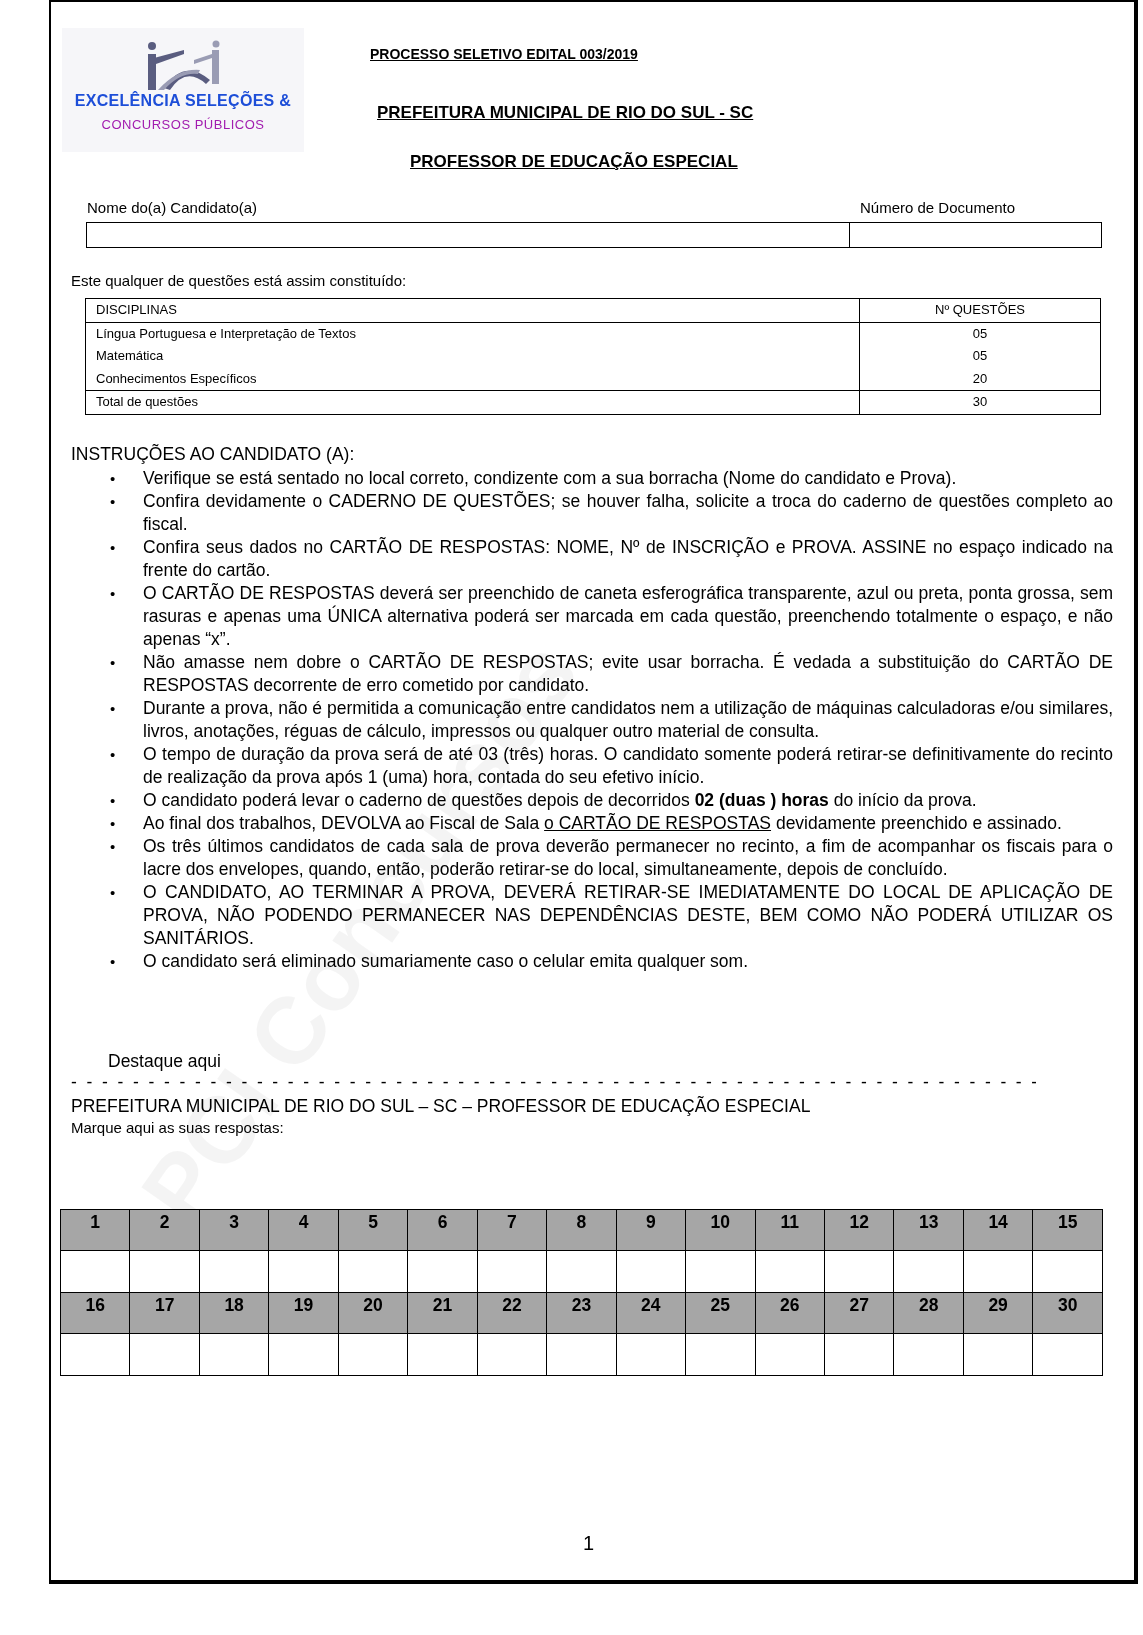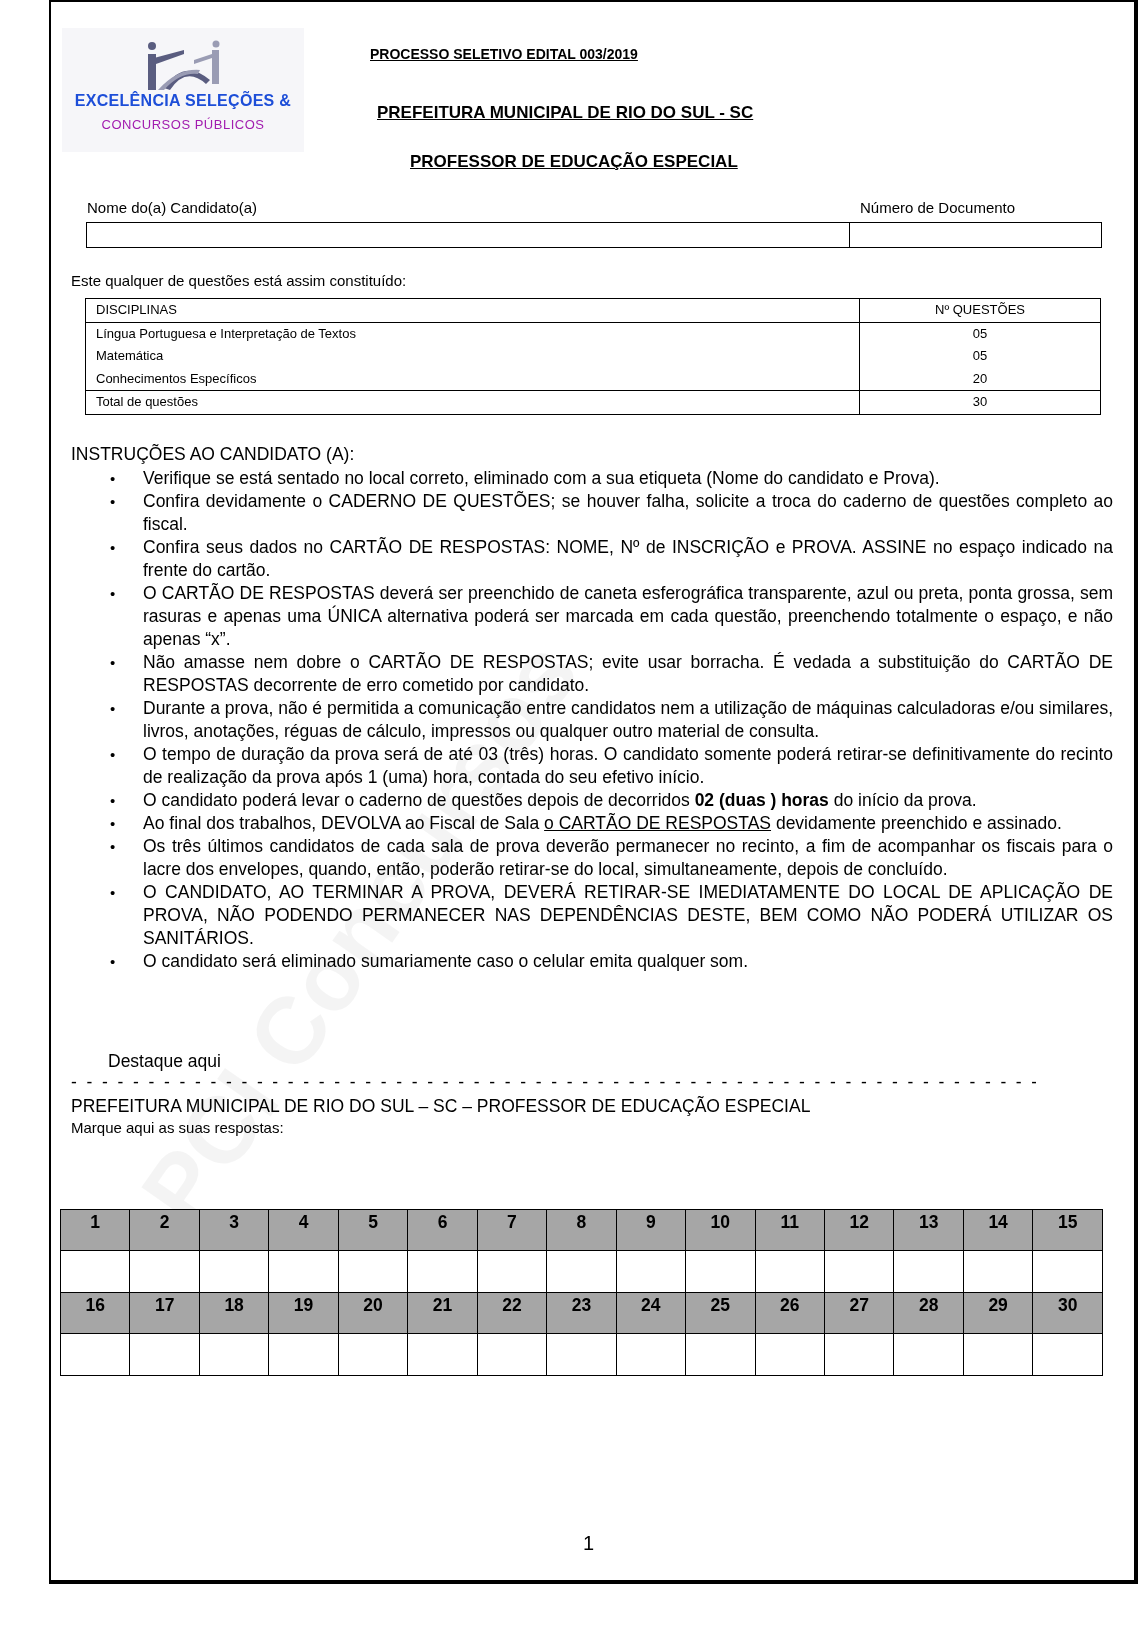--- a/index.html
+++ b/index.html
@@ -100,21 +100,21 @@
   </tr>
   <tr class="bt bb">
     <td>Total de questões</td>
     <td class="num">30</td>
   </tr>
 </tbody>
   </table>
 
 <div class="abs instr-head">INSTRUÇÕES AO CANDIDATO (A):</div>
 <ul class="instr">
-  <li><span class="bul">•</span><span>Verifique se está sentado no local correto, eliminado com a sua etiqueta (Nome do candidato e Prova).</span></li>
+  <li><span class="bul">•</span><span>Verifique se está sentado no local correto, condizente com a sua borracha (Nome do candidato e Prova).</span></li>
   <li><span class="bul">•</span><span>Confira devidamente o CADERNO DE QUESTÕES; se houver falha, solicite a troca do caderno de questões completo ao fiscal.</span></li>
   <li><span class="bul">•</span><span>Confira seus dados no CARTÃO DE RESPOSTAS: NOME, Nº de INSCRIÇÃO e PROVA. ASSINE no espaço indicado na frente do cartão.</span></li>
   <li><span class="bul">•</span><span>O CARTÃO DE RESPOSTAS deverá ser preenchido de caneta esferográfica transparente, azul ou preta, ponta grossa, sem rasuras e apenas uma ÚNICA alternativa poderá ser marcada em cada questão, preenchendo totalmente o espaço, e não apenas “x”.</span></li>
   <li><span class="bul">•</span><span>Não amasse nem dobre o CARTÃO DE RESPOSTAS; evite usar borracha. É vedada a substituição do CARTÃO DE RESPOSTAS decorrente de erro cometido por candidato.</span></li>
   <li><span class="bul">•</span><span>Durante a prova, não é permitida a comunicação entre candidatos nem a utilização de máquinas calculadoras e/ou similares, livros, anotações, réguas de cálculo, impressos ou qualquer outro material de consulta.</span></li>
   <li><span class="bul">•</span><span>O tempo de duração da prova será de até 03 (três) horas. O candidato somente poderá retirar-se definitivamente do recinto de realização da prova após 1 (uma) hora, contada do seu efetivo início.</span></li>
   <li><span class="bul">•</span><span>O candidato poderá levar o caderno de questões depois de decorridos </span><b>02 (duas ) horas</b><span> do início da prova.</span></li>
   <li><span class="bul">•</span><span>Ao final dos trabalhos, DEVOLVA ao Fiscal de Sala </span><span class="u">o CARTÃO DE RESPOSTAS</span><span> devidamente preenchido e assinado.</span></li>
   <li><span class="bul">•</span><span>Os três últimos candidatos de cada sala de prova deverão permanecer no recinto, a fim de acompanhar os fiscais para o lacre dos envelopes, quando, então, poderão retirar-se do local, simultaneamente, depois de concluído.</span></li>
   <li><span class="bul">•</span><span>O CANDIDATO, AO TERMINAR A PROVA, DEVERÁ RETIRAR-SE IMEDIATAMENTE DO LOCAL DE APLICAÇÃO DE PROVA, NÃO PODENDO PERMANECER NAS DEPENDÊNCIAS DESTE, BEM COMO NÃO PODERÁ UTILIZAR OS SANITÁRIOS.</span></li>

